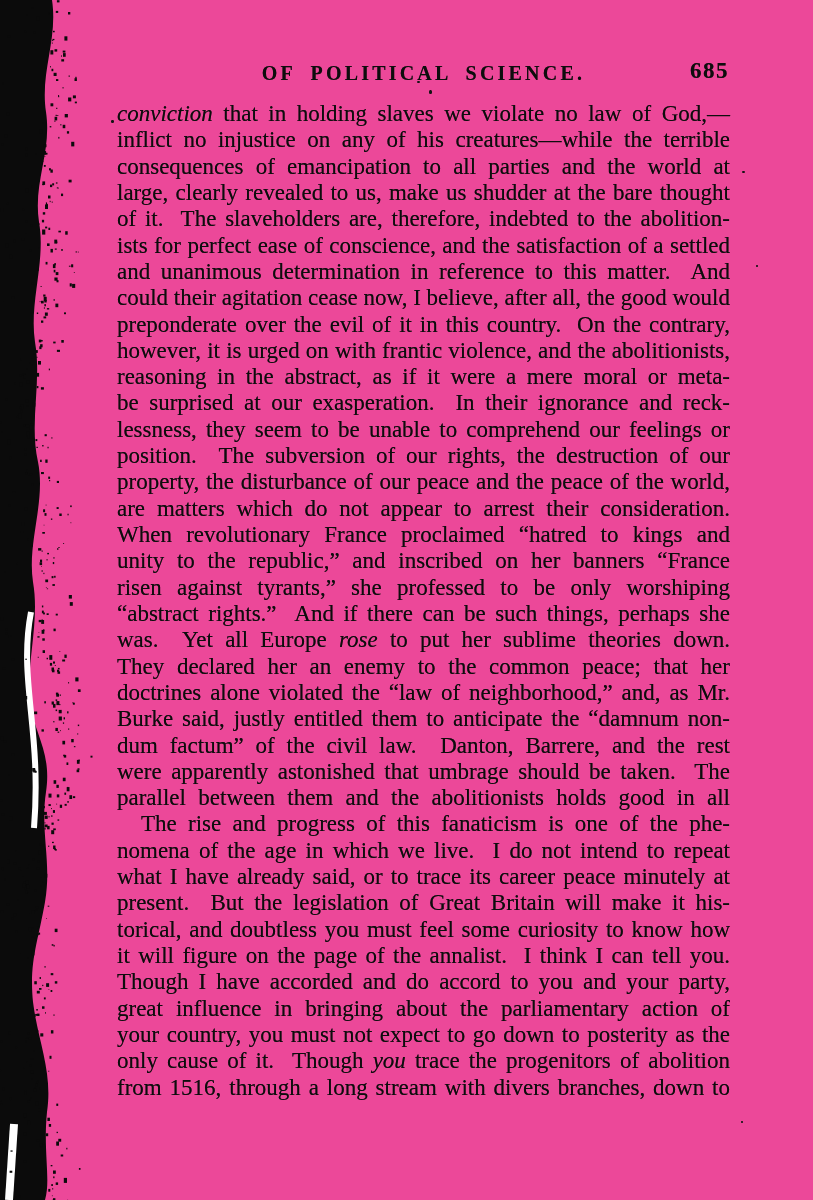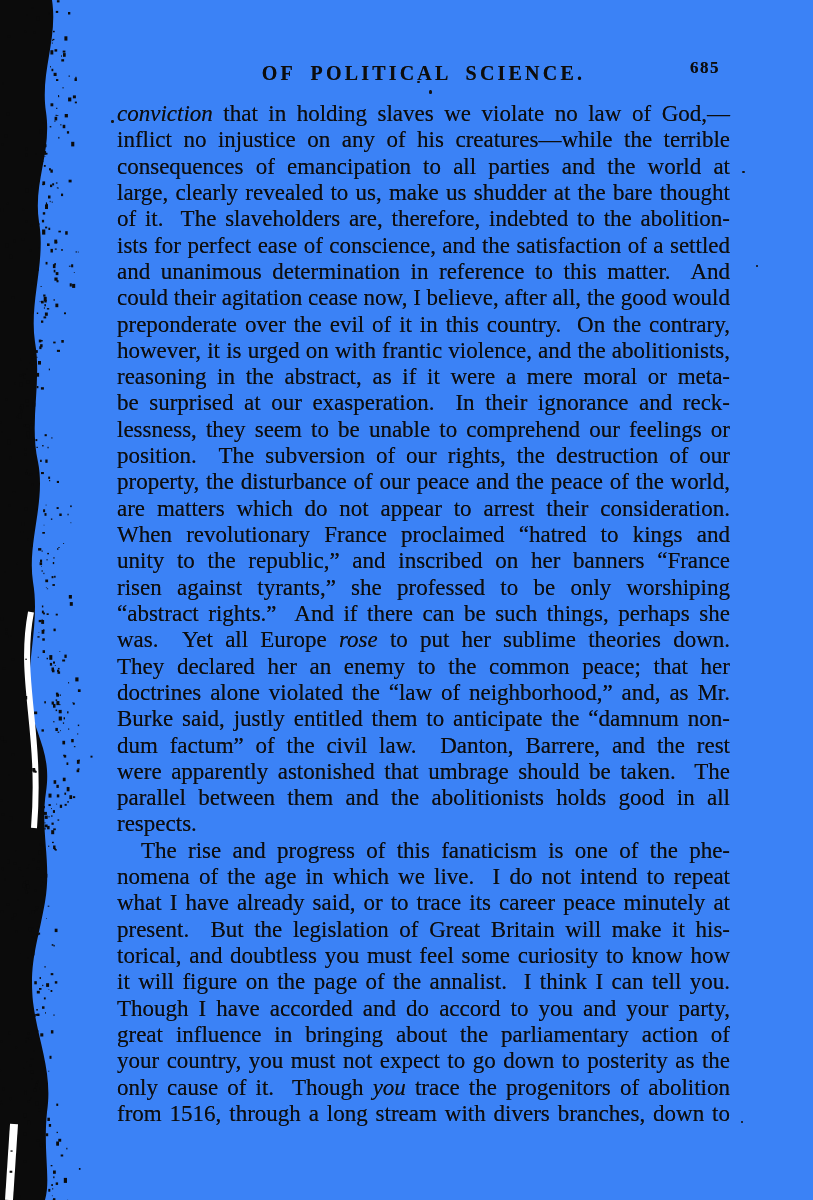--- a/index.html
+++ b/index.html
@@ -1,32 +1,32 @@
 <!DOCTYPE html>
 <html><head>
 <meta charset="utf-8">
 <style>
   html,body{margin:0;padding:0;background:#ffffff;}
   .page{
     position:relative;width:813px;height:1200px;margin:0 auto;
-    background:#3b82f6;overflow:hidden;
+    background:#ec4899;overflow:hidden;
     font-family:"Liberation Serif",serif;color:#0d0d0d;
   }
   
   .gutter{position:absolute;left:0;top:0;}
   
   .hdr-title{
     position:absolute;left:117px;top:62px;width:613px;
     text-align:center;font-size:20px;font-weight:700;
     letter-spacing:3.2px;word-spacing:7px;
     text-shadow:0 0 0.5px rgba(13,13,13,.55);
   }
   .hdr-num{
     position:absolute;left:690px;top:58px;
-    font-size:17px;font-weight:700;letter-spacing:1.5px;
+    font-size:23px;font-weight:700;letter-spacing:1.5px;
     text-shadow:0 0 0.5px rgba(13,13,13,.55);
   }
   
   .text-col{
     position:absolute;left:117px;top:101px;width:613px;
     text-shadow:0 0 0.55px rgba(13,13,13,.6);
   }
   .line{
     font-size:23px;line-height:26.32px;height:26.32px;
     text-align:justify;text-align-last:justify;
@@ -632,21 +632,20 @@
       <div class="line"><span>unity to the republic,” and inscribed on her banners “France</span></div>
       <div class="line"><span>risen against tyrants,” she professed to be only worshiping</span></div>
       <div class="line"><span>“abstract rights.”&nbsp; And if there can be such things, perhaps she</span></div>
       <div class="line"><span>was.&nbsp; Yet all Europe </span><span class="it">rose</span><span> to put her sublime theories down.</span></div>
       <div class="line"><span>They declared her an enemy to the common peace; that her</span></div>
       <div class="line"><span>doctrines alone violated the “law of neighborhood,” and, as Mr.</span></div>
       <div class="line"><span>Burke said, justly entitled them to anticipate the “damnum non-</span></div>
       <div class="line"><span>dum factum” of the civil law.&nbsp; Danton, Barrere, and the rest</span></div>
       <div class="line"><span>were apparently astonished that umbrage should be taken.&nbsp; The</span></div>
       <div class="line"><span>parallel between them and the abolitionists holds good in all</span></div>
-      <div class="line no-just"><span>respects.</span></div>
       <div class="line indent"><span>The rise and progress of this fanaticism is one of the phe-</span></div>
       <div class="line"><span>nomena of the age in which we live.&nbsp; I do not intend to repeat</span></div>
       <div class="line"><span>what I have already said, or to trace its career peace minutely at</span></div>
       <div class="line"><span>present.&nbsp; But the legislation of Great Britain will make it his-</span></div>
       <div class="line"><span>torical, and doubtless you must feel some curiosity to know how</span></div>
       <div class="line"><span>it will figure on the page of the annalist.&nbsp; I think I can tell you.</span></div>
       <div class="line"><span>Though I have accorded and do accord to you and your party,</span></div>
       <div class="line"><span>great influence in bringing about the parliamentary action of</span></div>
       <div class="line"><span>your country, you must not expect to go down to posterity as the</span></div>
       <div class="line"><span>only cause of it.&nbsp; Though </span><span class="it">you</span><span> trace the progenitors of abolition</span></div>

